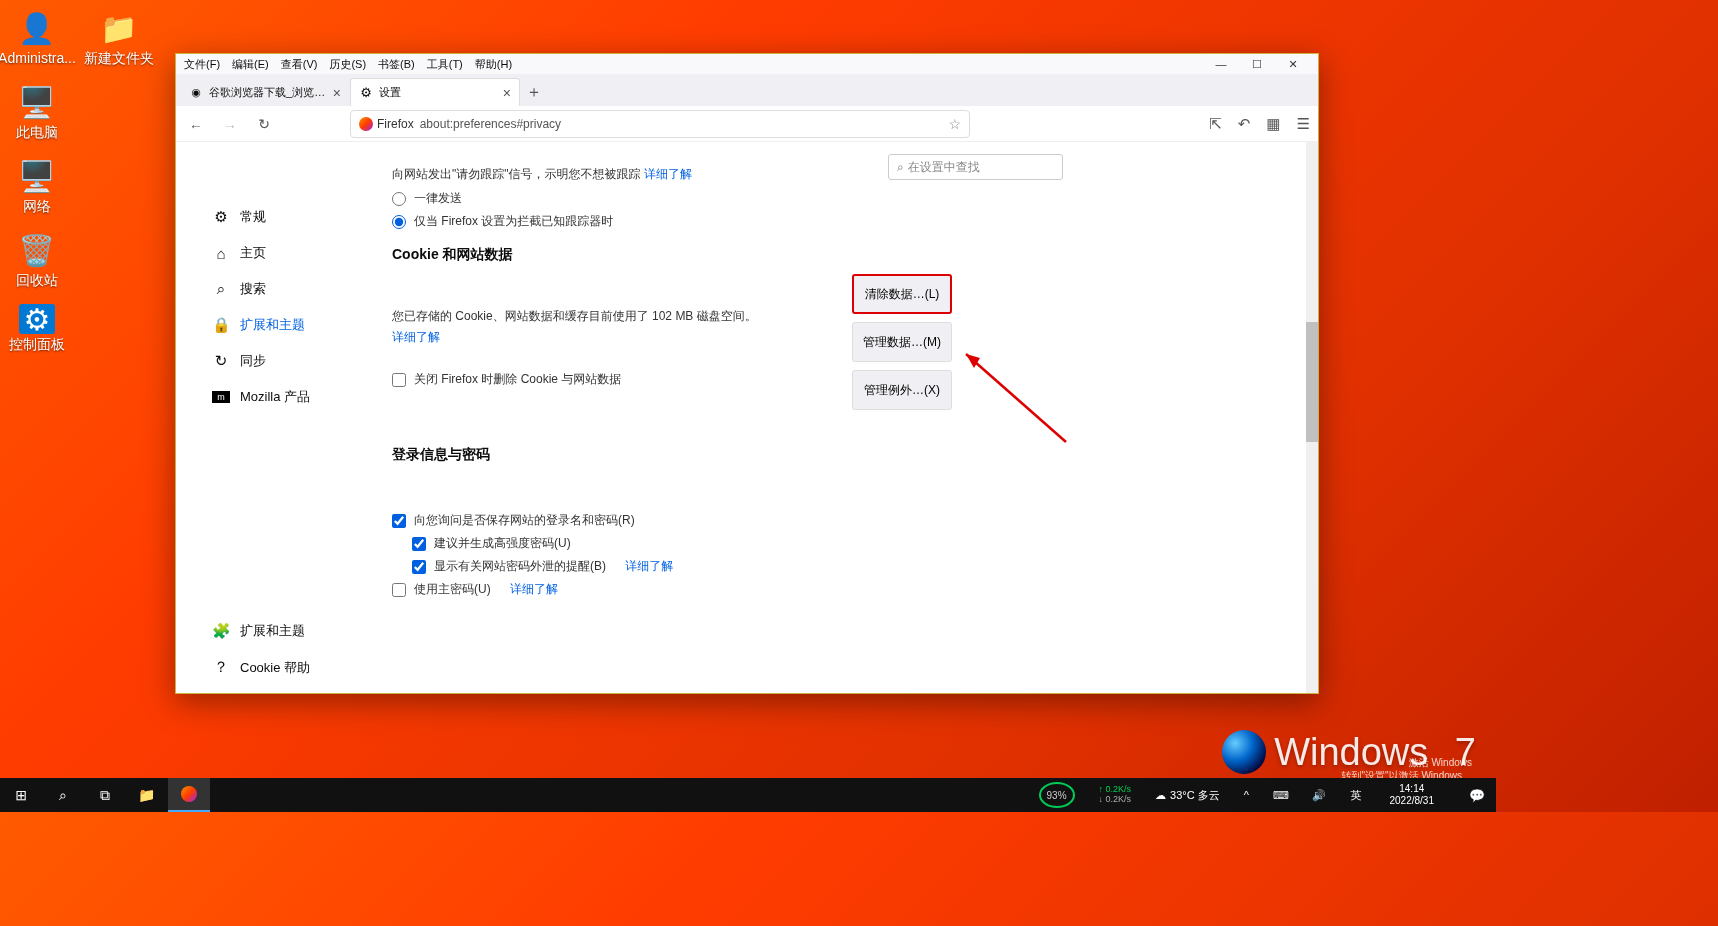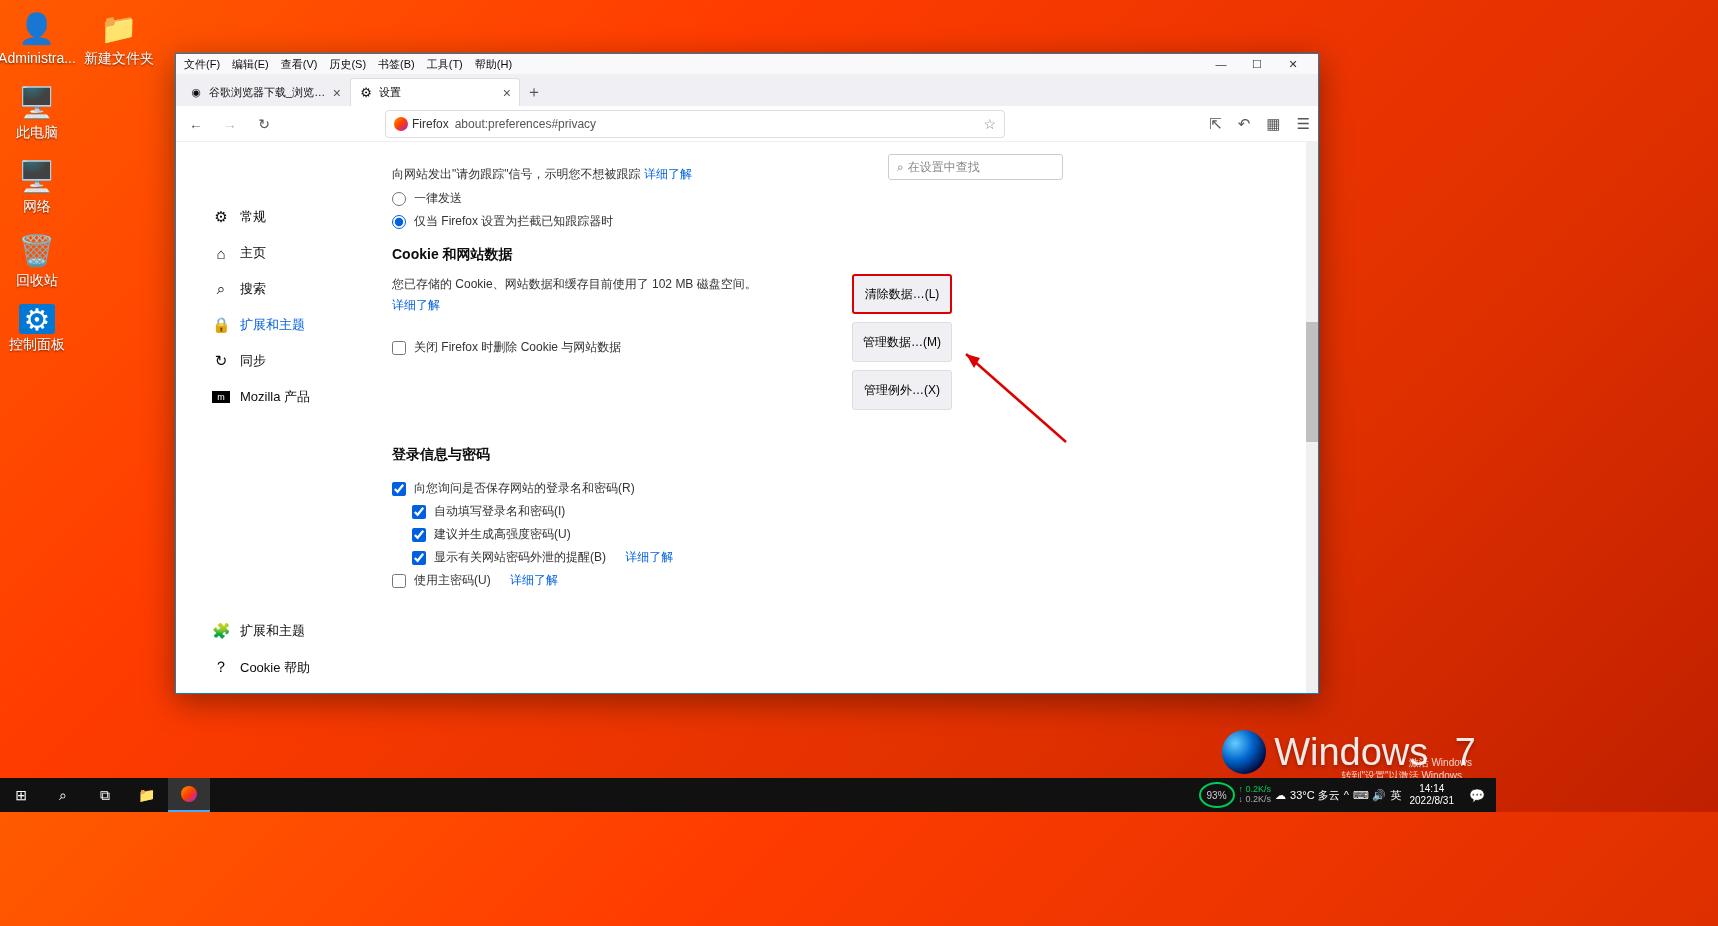--- a/index.html
+++ b/index.html
@@ -6,77 +6,77 @@
 body { width: 1496px; height: 812px; background: linear-gradient(135deg, #ff5a00 0%, #ff3c00 30%, #e03000 70%, #c02000 100%); position: relative; overflow: hidden; }
 
 
 .desktop { position: absolute; top: 8px; left: 8px; display: flex; flex-direction: column; gap: 14px; width: 140px; }
 .d-col { display: flex; gap: 24px; }
 .d-icon { display: flex; flex-direction: column; align-items: center; width: 58px; color: #fff; cursor: pointer; }
 .d-icon .ico { width: 40px; height: 40px; display: flex; align-items: center; justify-content: center; font-size: 30px; }
 .d-icon .lbl { font-size: 14px; text-align: center; text-shadow: 0 1px 2px rgba(0,0,0,0.6); margin-top: 2px; white-space: nowrap; overflow: hidden; }
 
 
-.window { position: absolute; top: 53px; left: 175px; width: 1144px; height: 641px; background: #0ea5e9; border: 1px solid rgba(0,0,0,0.2); box-shadow: 0 8px 30px rgba(0,0,0,0.4); display: flex; flex-direction: column; }
+.window { position: absolute; top: 53px; left: 175px; width: 1144px; height: 641px; background: #fde047; border: 1px solid rgba(0,0,0,0.2); box-shadow: 0 8px 30px rgba(0,0,0,0.4); display: flex; flex-direction: column; }
 .menubar { height: 20px; display: flex; align-items: center; gap: 12px; padding: 0 8px; background: #f9f9fb; font-size: 11px; color: #0c0c0d; }
 .menubar span { cursor: default; }
 .winctrl { margin-left: auto; display: flex; gap: 2px; }
 .winctrl .wbtn { width: 34px; height: 20px; display: flex; align-items: center; justify-content: center; font-size: 11px; color: #333; cursor: default; }
 .tabbar { height: 32px; display: flex; align-items: flex-end; background: #f0f0f4; padding-left: 4px; }
 .tab { height: 28px; min-width: 170px; max-width: 170px; border-top-left-radius: 4px; border-top-right-radius: 4px; display: flex; align-items: center; padding: 0 8px; font-size: 11px; color: #0c0c0d; gap: 6px; border: 1px solid transparent; border-bottom: none; position: relative; }
 .tab.active { background: #fff; border-color: #ddd; }
 .tab .tx { overflow: hidden; text-overflow: ellipsis; white-space: nowrap; flex: 1; }
 .tab .close { font-size: 14px; color: #555; cursor: pointer; }
 .tab .favicon { width: 14px; height: 14px; display: flex; align-items: center; justify-content: center; }
 .tab .gear { font-size: 13px; }
 .newtab { width: 28px; height: 28px; display: flex; align-items: center; justify-content: center; font-size: 16px; color: #555; cursor: pointer; }
 .toolbar { height: 36px; display: flex; align-items: center; padding: 0 8px; gap: 10px; background: #fff; border-bottom: 1px solid #eee; }
 .toolbar .tb { width: 24px; height: 24px; display: flex; align-items: center; justify-content: center; color: #555; font-size: 14px; cursor: pointer; }
-.urlbar { flex: 1; height: 28px; border: 1px solid #ddd; border-radius: 4px; display: flex; align-items: center; padding: 0 8px; font-size: 12px; max-width: 620px; margin-left: 99px; }
+.urlbar { flex: 1; height: 28px; border: 1px solid #ddd; border-radius: 4px; display: flex; align-items: center; padding: 0 8px; font-size: 12px; max-width: 620px; margin-left: 64px; }
 .urlbar .fx { margin-right: 6px; font-size: 12px; color: #333; display: flex; align-items: center; gap: 4px; }
 .urlbar .fx .flogo { width: 14px; height: 14px; border-radius: 50%; background: linear-gradient(135deg, #ff9500, #ff3c00, #a020f0); }
 .urlbar .addr { flex: 1; color: #555; }
 .urlbar .star { font-size: 14px; color: #888; cursor: pointer; }
 .rightbtns { margin-left: auto; display: flex; gap: 16px; align-items: center; }
 .rightbtns .rb { font-size: 15px; color: #555; cursor: pointer; }
 
 
 .content { flex: 1; display: flex; position: relative; overflow: hidden; background: #fff; }
 .content .scroll { position: absolute; right: 0; top: 0; bottom: 0; width: 12px; background: #f0f0f0; }
 .content .scroll .thumb { background: #c0c0c0; width: 100%; height: 120px; position: absolute; top: 180px; }
 .searchbox { position: absolute; top: 12px; left: 712px; width: 175px; height: 26px; border: 1px solid #ccc; border-radius: 3px; display: flex; align-items: center; padding: 0 8px; font-size: 12px; color: #888; gap: 4px; }
 .sidebar { width: 180px; padding: 60px 10px 10px 30px; display: flex; flex-direction: column; gap: 6px; }
 .sidebar .cat { display: flex; align-items: center; gap: 10px; padding: 6px 6px; border-radius: 4px; font-size: 13px; color: #0c0c0d; cursor: pointer; }
 .sidebar .cat.active { color: #0060df; }
 .sidebar .cat .catico { width: 18px; text-align: center; font-size: 15px; }
 .sidebar .bottom { margin-top: auto; display: flex; flex-direction: column; gap: 6px; }
 .main { flex: 1; padding: 22px 10px 10px 36px; overflow: hidden; }
 .main .row { display: flex; align-items: flex-start; }
-.main .left { width: 400px; }
+.main .left { width: 400px; margin-top: 32px; }
 .main .right { width: 140px; display: flex; flex-direction: column; gap: 8px; margin-left: 20px; align-items: flex-end; }
 .btn { min-width: 100px; height: 40px; background: #f0f0f4; border: 1px solid #ddd; border-radius: 3px; font-size: 12px; display: flex; align-items: center; justify-content: center; cursor: pointer; padding: 0 10px; white-space: nowrap; }
 .btn.red { border: 2px solid #d00; }
 h3 { font-size: 14px; font-weight: 600; margin: 16px 0 10px; color: #0c0c0d; }
 .txt { font-size: 12px; color: #333; line-height: 1.7; }
 .link { color: #0060df; cursor: pointer; }
 .radio, .check { display: flex; align-items: center; gap: 8px; font-size: 12px; color: #333; margin: 6px 0; cursor: pointer; }
 .radio input, .check input { width: 14px; height: 14px; accent-color: #0060df; }
 .indent { margin-left: 20px; }
 .arrow { position: absolute; pointer-events: none; }
 
 
 .win7 { position: absolute; right: 20px; bottom: 38px; color: rgba(255,255,255,0.9); display: flex; align-items: center; gap: 8px; font-size: 38px; font-weight: 300; text-shadow: 0 2px 4px rgba(0,0,0,0.3); }
 .win7 .orb { width: 44px; height: 44px; border-radius: 50%; background: radial-gradient(circle at 30% 30%, #6cf, #06c 40%, #003 80%); position: relative; }
 .activ { position: absolute; right: 24px; bottom: 30px; font-size: 10px; color: rgba(255,255,255,0.8); text-align: right; line-height: 1.3; }
 
 
 .taskbar { position: absolute; bottom: 0; left: 0; right: 0; height: 34px; background: #111; display: flex; align-items: center; color: #fff; font-size: 11px; }
 .taskbar .tbbtn { width: 42px; height: 100%; display: flex; align-items: center; justify-content: center; cursor: pointer; font-size: 14px; }
 .taskbar .tbbtn.active { background: #333; border-bottom: 2px solid #4af; }
-.systray { margin-left: auto; display: flex; align-items: center; gap: 4px; padding-right: 4px; height: 100%; }
+.systray { margin-left: auto; display: flex; align-items: center; gap: 24px; padding-right: 4px; height: 100%; }
 .systray .meter { width: 36px; height: 26px; border: 2px solid #0c5; border-radius: 50%; display: flex; align-items: center; justify-content: center; font-size: 10px; color: #ccc; }
 .systray .net { font-size: 9px; color: #aaa; line-height: 1.1; }
 .systray .net .g { color: #0c5; }
 .systray .weather { display: flex; align-items: center; gap: 4px; font-size: 11px; }
 .systray .i { font-size: 11px; }
 .systray .clock { font-size: 10px; text-align: center; line-height: 1.2; padding: 0 4px; }
 .systray .notif { width: 30px; font-size: 13px; text-align: center; }
 </style>
 </head>
 <body>
@@ -234,24 +234,20 @@
 
       <h3 style="margin-top:36px;">登录信息与密码</h3>
       <div class="row">
         <div class="left">
           <label class="check">
               <input type="checkbox" checked="" style="">
               <span>向您询问是否保存网站的登录名和密码(R)</span>
             </label>
           <label class="check indent">
               <input type="checkbox" checked="" style="">
-              <span>自动填写登录名和密码(I)</span>
-            </label>
-          <label class="check indent">
-              <input type="checkbox" checked="" style="">
               <span>建议并生成高强度密码(U)</span>
             </label>
           <label class="check indent"><input type="checkbox" checked="" style=""><span>显示有关网站密码外泄的提醒(B)</span> &nbsp;<span class="link">详细了解</span></label>
           <label class="check"><input type="checkbox" style=""><span>使用主密码(U)</span> &nbsp;<span class="link">详细了解</span></label>
         </div>
       </div>
     </div>
 
     <svg class="arrow" style="top:200px;left:770px;width:180px;height:120px;">
       <line x1="120" y1="100" x2="20" y2="12" stroke="#d00" stroke-width="2.5"></line>

